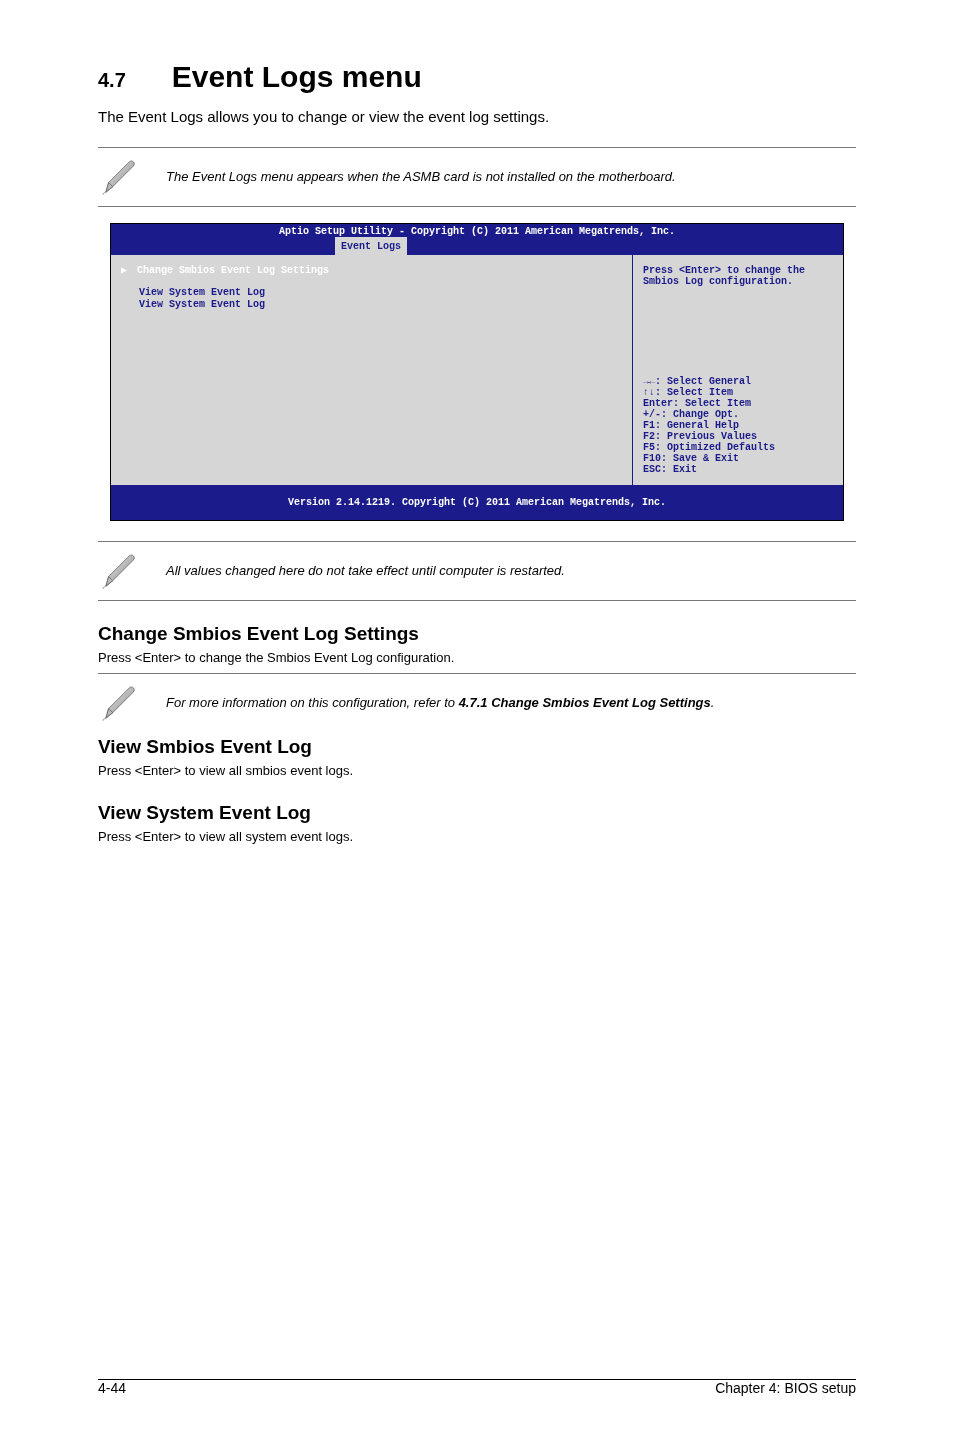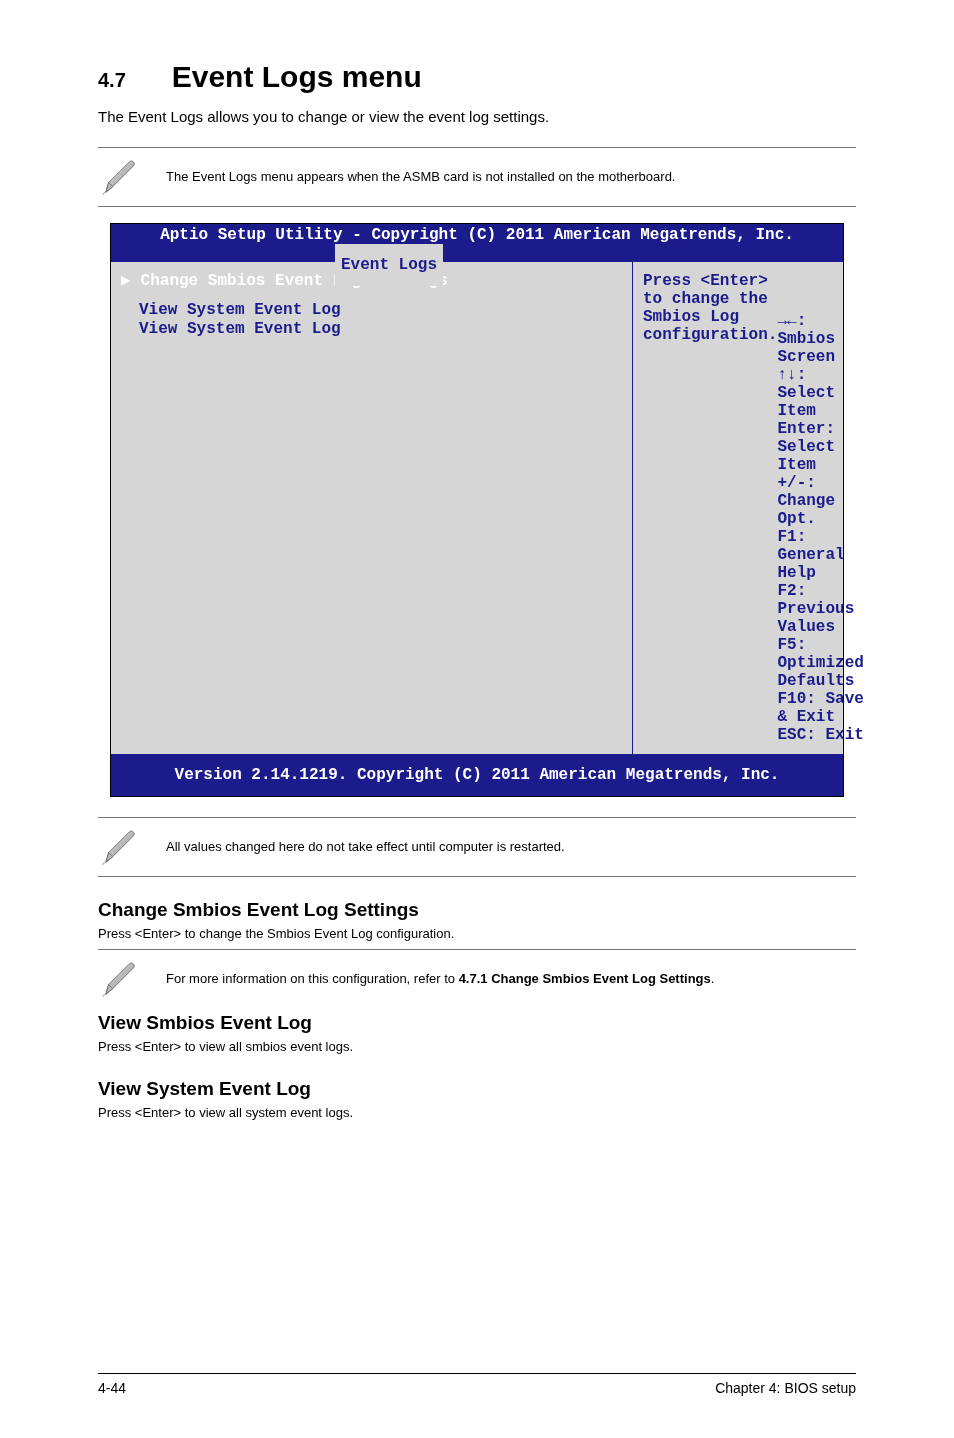--- a/index.html
+++ b/index.html
@@ -17,64 +17,65 @@
   .intro { margin-top: 12px; font-size: 15px; line-height: 1.4; }
 
   .note-block {
     display: flex;
     align-items: center;
     gap: 22px;
     margin: 20px 0 8px 0;
     border-top: 1px solid #777;
     border-bottom: 1px solid #777;
     padding: 6px 0;
+    font-style: italic;
   }
   .note-block.no-bottom-border { border-bottom: none; padding-bottom: 2px; }
   .note-icon {
     width: 46px; height: 46px; flex: 0 0 46px;
     display: flex; align-items: center; justify-content: center;
   }
   .note-icon svg { width: 44px; height: 44px; }
   .note-text { font-size: 13px; line-height: 1.35; }
 
   
   .bios {
     margin: 16px auto 10px auto;
     width: 734px;
     font-family: "Courier New", monospace;
-    font-size: 16px;
+    font-size: 10px;
     font-weight: bold;
     border: 1px solid #000;
   }
   .bios-bar {
     background: #1b1b8c;
     color: #fff;
     padding: 2px 4px;
     text-align: center;
     position: relative;
   }
   .bios-bar .bar-title { display:block; }
   .bios-tabrow { height: 16px; position: relative; }
   .bios-tab {
     position: absolute; left: 220px; top: 0;
     background: #d6d6d6; color: #1b1b8c;
-    padding: 12px 6px;
+    padding: 4px 6px;
   }
   .bios-body { display: flex; background: #d6d6d6; justify-content: center; }
   .bios-left {
     flex: 1 1 auto;
     border-right: 1px solid #1b1b8c;
     padding: 10px 12px 10px 10px;
     min-height: 230px;
   }
   .bios-right {
     width: 210px;
     padding: 10px 10px;
     color: #1b1b8c;
-    display: flex; flex-direction: row;
+    display: flex; flex-direction: column;
     justify-content: space-between;
   }
   .bios-item { color: #1b1b8c; margin: 0; line-height: 1.2; }
   .bios-item.selected { color: #ffffff; background: transparent; }
   .tri { color:#1b1b8c; display:inline-block; width:10px; }
   .bios-item.selected .tri { color:#fff; }
   .bios-item.sub { padding-left: 18px; }
   .help-top { color: #1b1b8c; }
   .help-keys { color: #1b1b8c; margin-top: 40px; }
   .bios-footer {
@@ -83,21 +84,20 @@
 
   h2.subhead { font-size: 19px; font-weight: bold; margin-top: 22px; margin-bottom: 4px; }
   .para { font-size: 13px; line-height: 1.4; margin-bottom: 6px; }
 
   .footer {
     position: absolute;
     left: 98px; right: 98px; bottom: 42px;
     display: flex; justify-content: space-between;
     font-size: 14px;
     border-top: 1px solid #000;
-    padding-top: 6px;
   }
 </style>
 </head>
 <body>
 
 <div>
   <span class="section-num">4.7</span>
   <span class="section-title">Event Logs menu</span>
 </div>
 <p class="intro">The Event Logs allows you to change or view the event log settings.</p>
@@ -131,21 +131,21 @@
       <div class="bios-item selected"><span class="tri">▶</span> <span>Change Smbios Event Log Settings</span></div>
       <div class="bios-item sub" style="margin-top:10px"><span>View System Event Log</span></div>
       <div class="bios-item sub"><span>View System Event Log</span></div>
     </div>
     <div class="bios-right">
       <div class="help-top">
         <div>Press &lt;Enter&gt; to change the</div>
         <div>Smbios Log configuration.</div>
       </div>
       <div class="help-keys">
-        <div>→←: Smbios Screen</div>
+        <div>→←: Select General</div>
         <div>↑↓:  Select Item</div>
         <div>Enter: Select Item</div>
         <div>+/-: Change Opt.</div>
         <div>F1: General Help</div>
         <div>F2: Previous Values</div>
         <div>F5: Optimized Defaults</div>
         <div>F10: Save &amp; Exit</div>
         <div>ESC: Exit</div>
       </div>
     </div>

